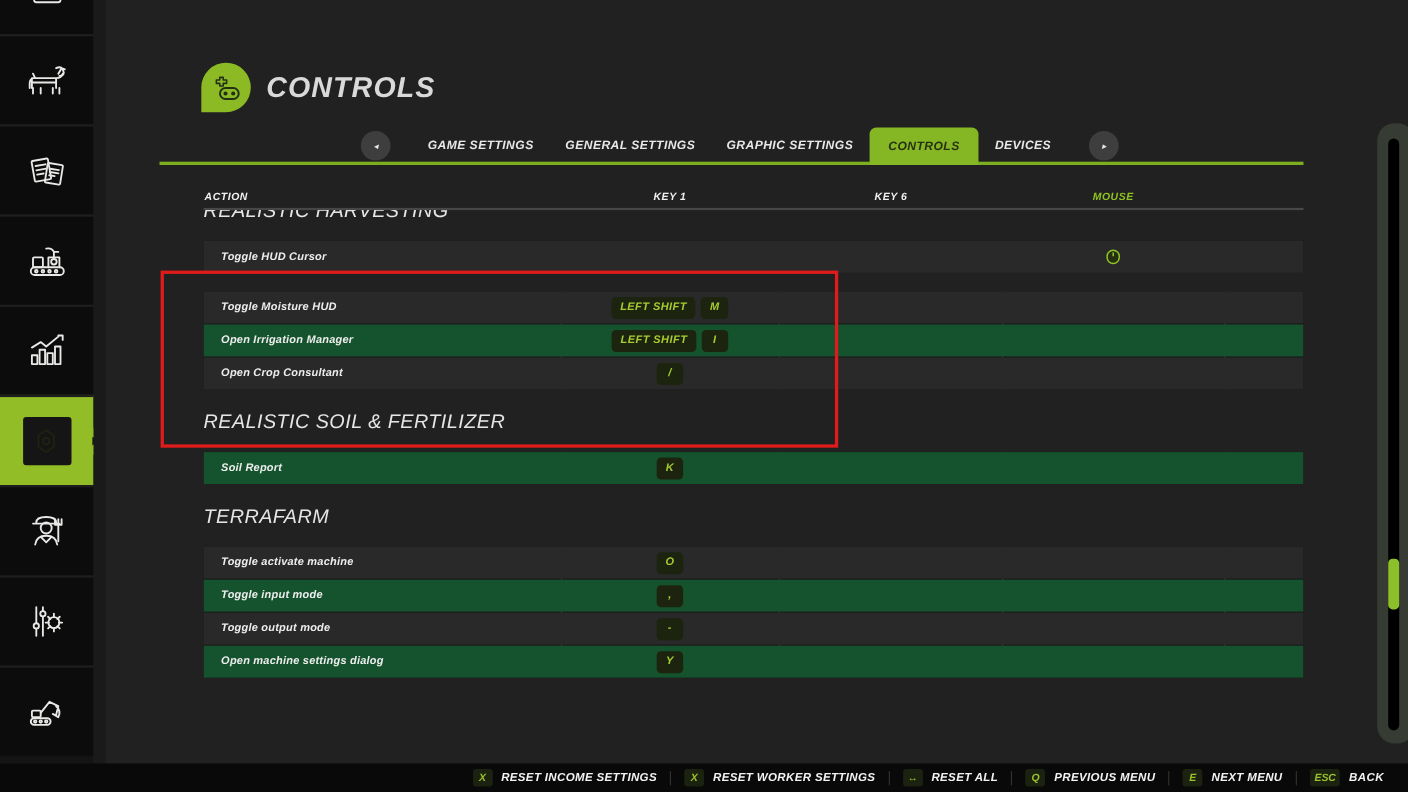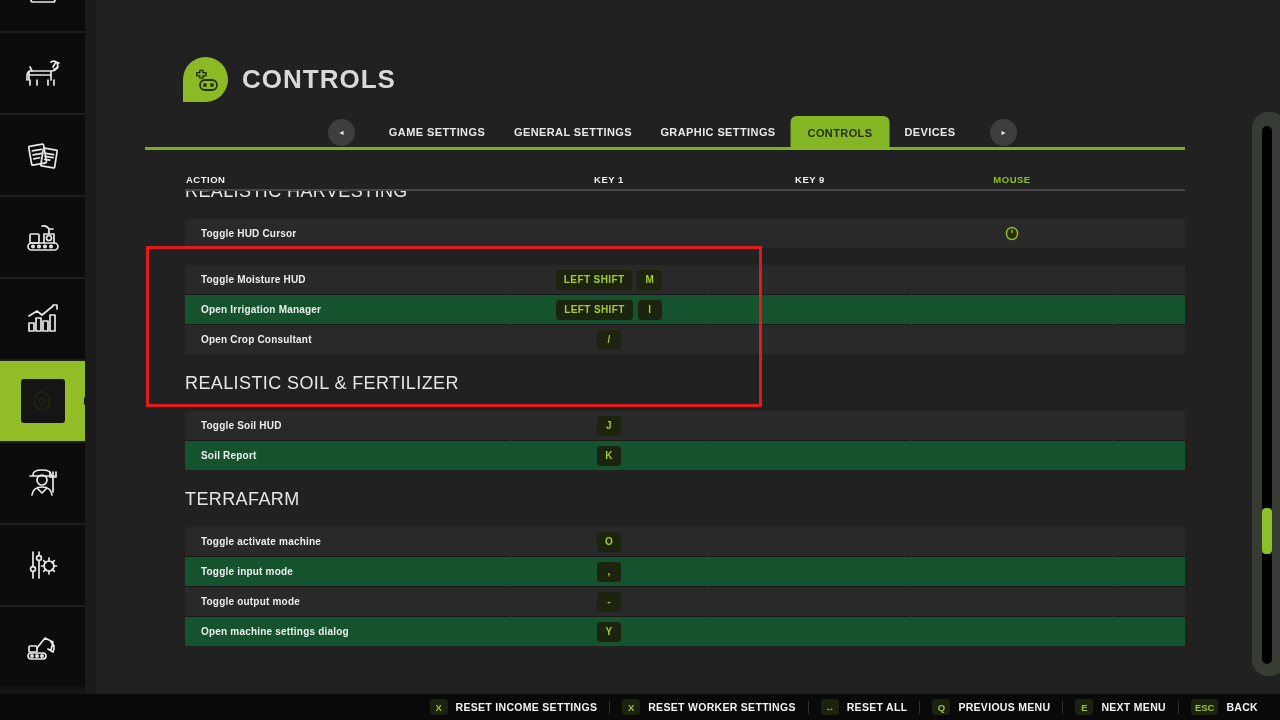--- a/index.html
+++ b/index.html
@@ -1,20 +1,21 @@
 <!DOCTYPE html>
 <html><head>
 <meta charset="utf-8">
 <style>
   * { margin:0; padding:0; box-sizing:border-box; }
   html,body { width:1280px; height:720px; background:#191919; overflow:hidden; }
   #stage {
     position:relative; width:1280px; height:720px;
     background:#212121;
     font-family:"Liberation Sans", sans-serif;
+    font-style:italic;
     -webkit-font-smoothing:antialiased;
   }
 
   
   #sidebar { position:absolute; left:0; top:0; width:85px; height:694px; background:#141414; }
   #sidebar-strip { position:absolute; left:85px; top:0; width:11px; height:694px; background:#1a1a1a; }
   .side-tile {
     position:relative; width:85px; height:82px; background:#0c0c0c;
     border-top:2px solid #1f1f1f;
     display:flex; align-items:center; justify-content:center; overflow:visible;
@@ -246,21 +247,21 @@
     <div id="tab-underline"></div>
   <div class="tab-item" style="left: 292px;">GAME SETTINGS</div>
       <div class="tab-item" style="left: 428px;">GENERAL SETTINGS</div>
       <div class="tab-item" style="left: 573px;">GRAPHIC SETTINGS</div>
       <div class="tab-item active" style="left: 695px;">CONTROLS</div>
       <div class="tab-item" style="left: 785px;">DEVICES</div>
     </div>
 
   <div class="th" style="left:186px">ACTION</div>
   <div class="th center" style="left:609px">KEY 1</div>
-  <div class="th center" style="left:810px">KEY 9</div>
+  <div class="th center" style="left:810px">KEY 6</div>
   <div class="th center" id="th-mouse" style="left:1012px">MOUSE</div>
   <div id="table-header-line"></div>
 
   <div id="viewport">
     <div id="table-content">
         <div class="section">
           <div class="section-title">REALISTIC HARVESTING</div>
           <div class="rows-block">
             <div class="vd" style="left: 325px;"></div>
             <div class="vd" style="left: 523px;"></div>
@@ -313,28 +314,20 @@
             </div>
           </div>
         </div>
         <div class="section">
           <div class="section-title">REALISTIC SOIL &amp; FERTILIZER</div>
           <div class="rows-block">
             <div class="vd" style="left: 325px;"></div>
             <div class="vd" style="left: 523px;"></div>
             <div class="vd" style="left: 726px;"></div>
             <div class="vd" style="left: 928px;"></div>
-            <div class="row odd">
-              <span class="row-label">Toggle Soil HUD</span>
-              <div class="keycol col-key1">
-                <span class="kbadge">J</span>
-              </div>
-              <div class="keycol col-key2"></div>
-              <div class="keycol col-mouse"></div>
-            </div>
             <div class="row even">
               <span class="row-label">Soil Report</span>
               <div class="keycol col-key1">
                 <span class="kbadge">K</span>
               </div>
               <div class="keycol col-key2"></div>
               <div class="keycol col-mouse"></div>
             </div>
           </div>
         </div>

